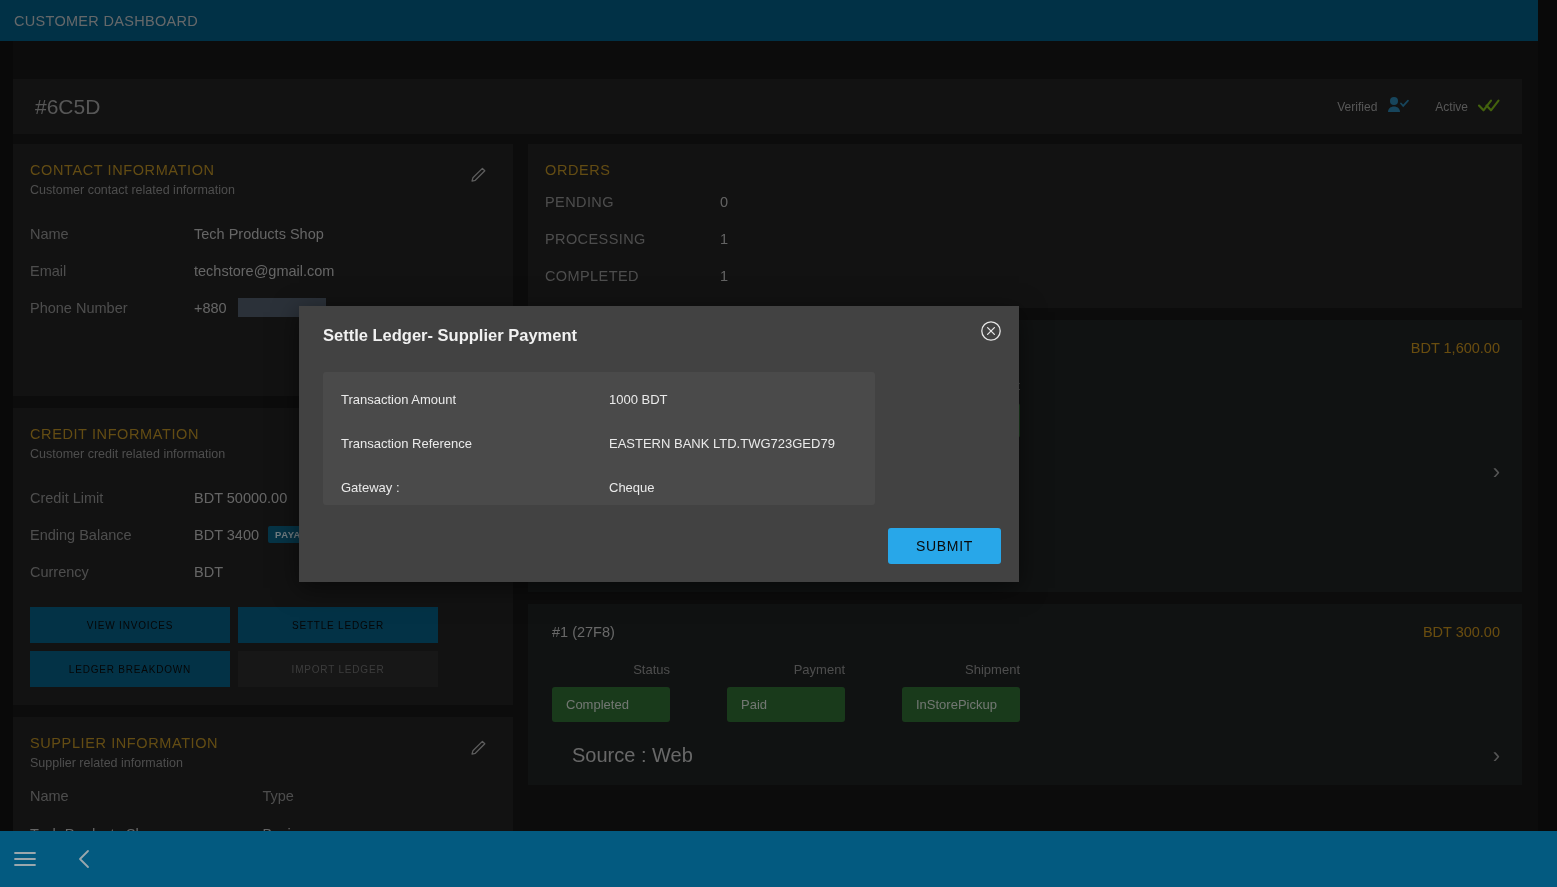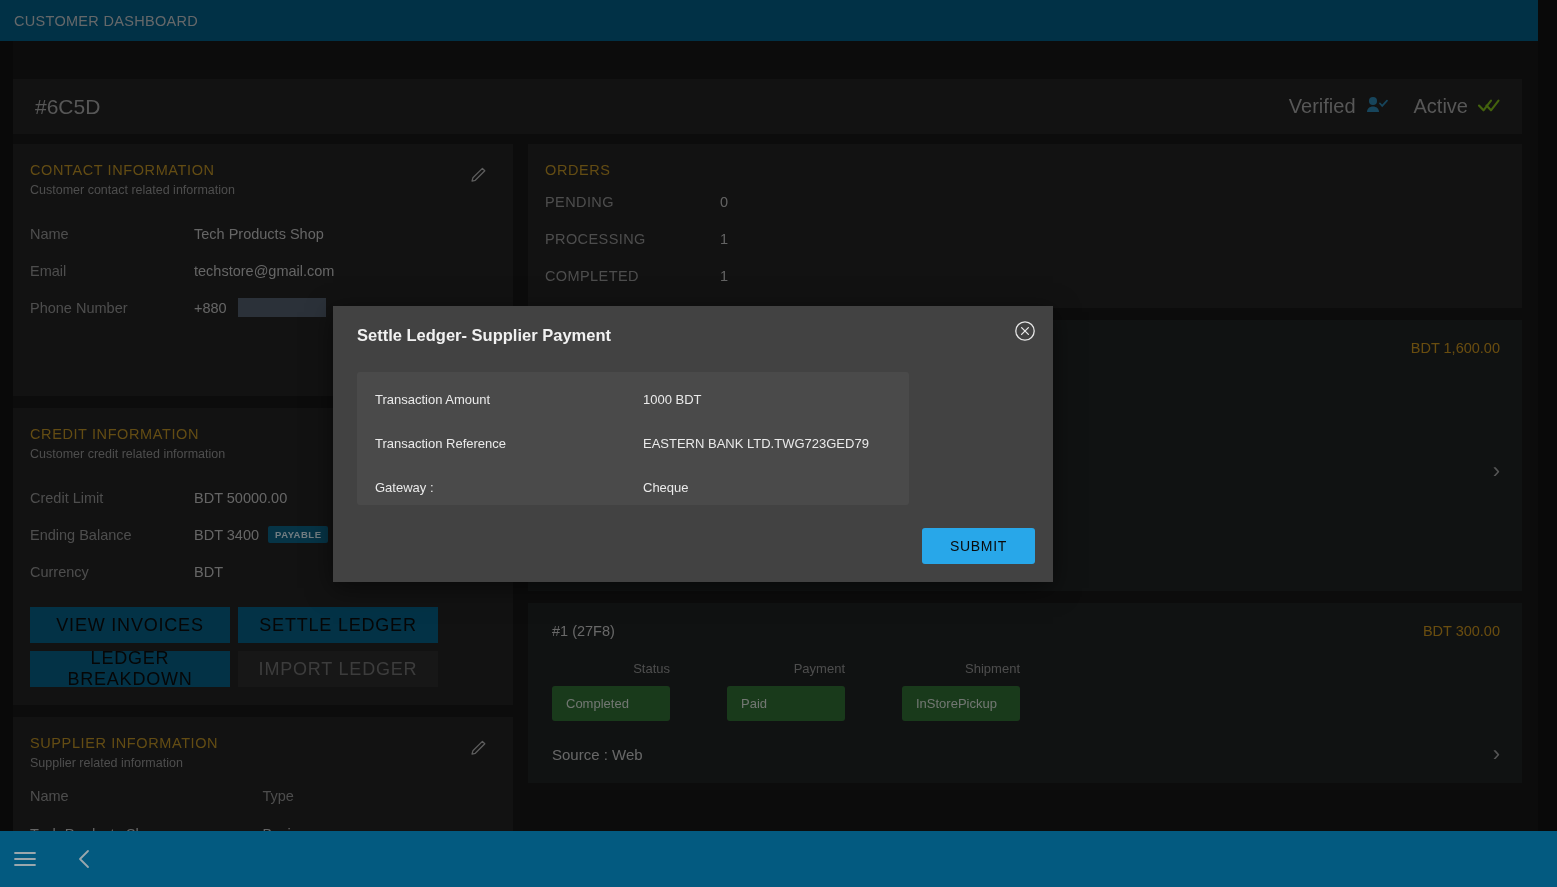--- a/index.html
+++ b/index.html
@@ -41,21 +41,21 @@
   .head-card {
     position: absolute; left: 13px; top: 38px;
     width: 1509px; height: 55px;
     background: #212121;
     display: flex; align-items: center;
     padding: 0 22px;
   }
   .head-id { color: #9e9e9e; font-size: 21px; }
   .head-right { margin-left: auto; display: flex; align-items: center; gap: 26px; }
   .head-stat { display: flex; align-items: center; gap: 10px; }
-  .head-stat-label { color: #9e9e9e; font-size: 20px; }
+  .head-stat-label { color: #9e9e9e; font-size: 12px; }
 
   
   .col-left { position: absolute; left: 13px; top: 103px; width: 500px; }
   .col-right { position: absolute; left: 528px; top: 103px; width: 994px; }
 
   .card { background: #212121; margin-bottom: 12px; position: relative; }
   .card-inner { padding: 18px 18px 18px 17px; }
 
   .card-title {
     color: #b58b24; font-size: 14.5px;
@@ -82,21 +82,21 @@
     padding: 3px 7px; border-radius: 2px; font-weight: bold;
   }
 
   .btn-grid {
     display: grid; grid-template-columns: 200px 200px;
     gap: 8px 8px; margin-top: 17px;
   }
   .btn {
     height: 36px; border: none; cursor: pointer;
     background: #075b80; color: #0b0b0b;
-    font-size: 18px; letter-spacing: .8px;
+    font-size: 10px; letter-spacing: .8px;
     font-family: "Liberation Sans", sans-serif;
     display:flex; align-items:center; justify-content:center;
   }
   .btn.disabled {
     background: #2b2b2b; color: #6e6e6e; cursor: default; text-align: right;
   }
 
   
   .orders-row { display: flex; align-items: center; height: 37px; }
   .orders-key { width: 175px; color: #8d8d8d; font-size: 14.5px; letter-spacing: .4px; }
@@ -108,21 +108,21 @@
   .order-id { color: #bdbdbd; font-size: 14.5px; }
   .order-amt { margin-left: auto; color: #c08c1d; font-size: 14.5px; }
   .order-meta { display: flex; gap: 57px; margin-top: 22px; }
   .meta-col-label { color: #8d8d8d; font-size: 13px; margin-bottom: 10px; text-align: right; }
   .badge-green {
     background: #2e6b32; color: #cfd8cf;
     font-size: 13px; padding: 10px 14px; border-radius: 3px;
     display:inline-block; min-width: 118px;
   }
   .order-foot { display:flex; align-items:center; margin-top: 22px; }
-  .order-source { color: #bdbdbd; font-size: 15px; }
+  .order-source { color: #bdbdbd; font-size: 20px; margin-left: 20px; }
   .chev { margin-left: auto; color: #9b9b9b; font-size: 22px; line-height: 1; }
 
   .prod-row { display: flex; gap: 14px; margin-top: 16px; }
   .prod-thumb {
     width: 86px; height: 58px; background: #d4d4d4;
     position: relative; overflow: hidden; flex: 0 0 auto;
   }
   .prod-info { padding-top: 2px; }
   .prod-name { color: #b6b6b6; font-size: 13px; margin-bottom: 6px; }
   .prod-qty { color: #8f8f8f; font-size: 13px; margin-bottom: 4px; }
@@ -140,21 +140,20 @@
     position: absolute; left:0; top:0; width: 1557px; height: 887px;
     background: rgba(0,0,0,0.45);
     z-index: 40;
   }
   .modal {
     position: absolute; left: 299px; top: 306px;
     width: 720px; height: 276px;
     background: #424242;
     z-index: 50;
     box-shadow: 0 6px 24px rgba(0,0,0,.5);
-    margin-left: 34px;
   }
   .modal-title {
     position: absolute; left: 24px; top: 20px;
     color: #f1f1f1; font-size: 16.5px; font-weight: bold;
   }
   .modal-close {
     position: absolute; right: 17px; top: 14px;
     width: 22px; height: 22px; cursor: pointer;
   }
   .modal-body {

